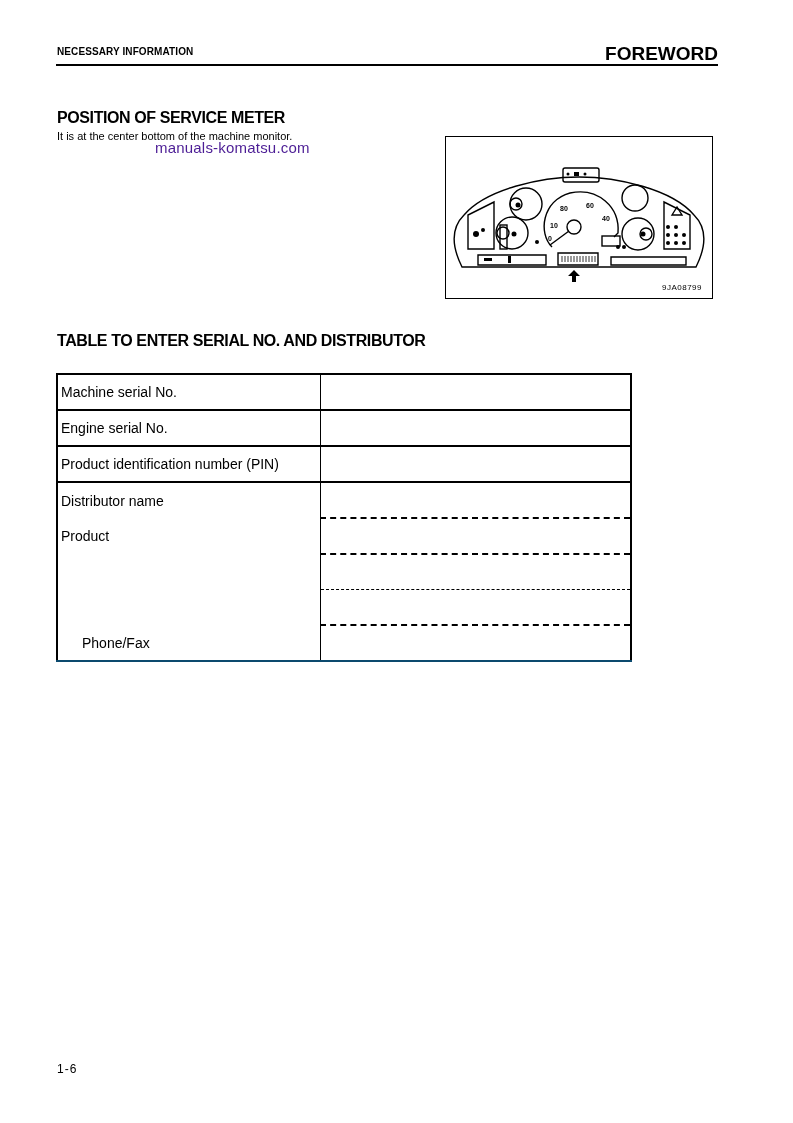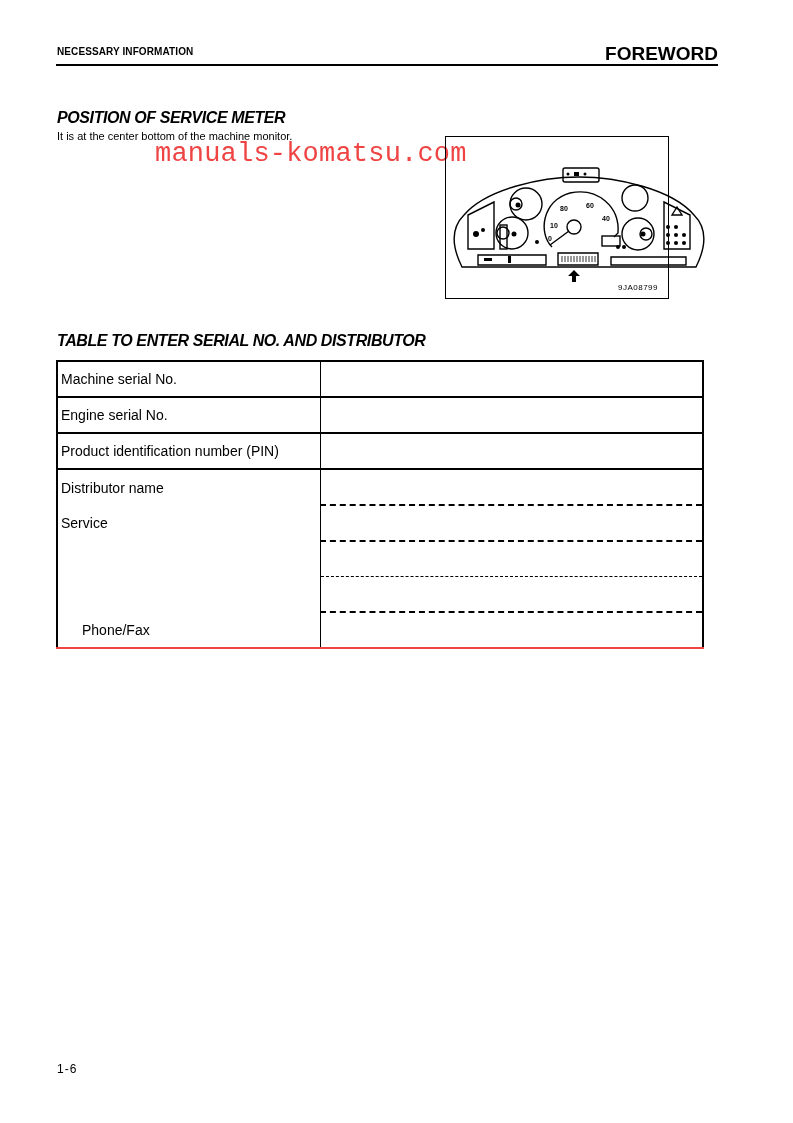--- a/index.html
+++ b/index.html
@@ -1,36 +1,36 @@
 <!DOCTYPE html>
 <html><head>
 <meta charset="utf-8">
 <style>
   html, body { margin: 0; padding: 0; background: #ffffff; }
   body { width: 793px; height: 1123px; position: relative; overflow: hidden; color: #000; font-family: "Liberation Sans", sans-serif; }
   .abs { position: absolute; }
   .hdr-left { left: 57px; top: 46px; font-size: 10px; font-weight: bold; letter-spacing: 0.1px; }
   .hdr-right { right: 75px; top: 43px; font-size: 19px; font-weight: bold; }
   .hdr-rule { left: 56px; top: 64px; width: 662px; height: 2px; background: #000; }
-  .sec-title { font-size: 16px; font-weight: bold; letter-spacing: -0.4px; font-style: italic; }
+  .sec-title { font-size: 16px; font-weight: bold; letter-spacing: -0.4px; }
   .t1 { left: 57px; top: 109px; }
   .body-text { left: 57px; top: 130px; font-size: 11px; }
-  .watermark { left: 155px; top: 139px; font-size: 27px; letter-spacing: 0.2px; color: #ef4444; font-family: Liberation Mono, monospace; }
-  .figure { left: 445px; top: 136px; width: 224px; height: 163px; border: 1px solid #000; box-sizing: border-box; }
+  .watermark { left: 155px; top: 139px; font-size: 15px; letter-spacing: 0.2px; color: #4c1d95; }
+  .figure { left: 445px; top: 136px; width: 268px; height: 163px; border: 1px solid #000; box-sizing: border-box; }
   .fig-code { right: 10px; bottom: 6px; font-size: 8px; letter-spacing: 0.5px; }
   .t2 { left: 57px; top: 332px; }
-  table.serial { position: absolute; left: 56px; top: 360px; width: 648px; border-collapse: collapse; }
+  table.serial { position: absolute; left: 56px; top: 373px; width: 576px; border-collapse: collapse; }
   table.serial td { padding: 0; height: 34px; font-size: 14px; vertical-align: middle; }
   table.serial td.lbl { width: 238px; padding-left: 3px; border-left: 2px solid #000; border-right: 1px solid #000; }
   table.serial td.val { border-right: 2px solid #000; }
   table.serial tr.solid td { border-top: 2px solid #000; }
   table.serial tr.first td { border-top: 2px solid #000; height: 34px; }
   table.serial tr.dash td.val { border-top: 2px dashed #000; }
   table.serial tr.dash-thin td.val { border-top: 1px dashed #000; }
-  table.serial tr.last td { border-bottom: 2px solid #ef4444; padding-left: 24px; }
+  table.serial tr.last td { border-bottom: 2px solid #0c4a6e; padding-left: 24px; }
   table.serial td.blank { border-top: none !important; }
   .pagenum { left: 57px; top: 1062px; font-size: 12px; letter-spacing: 1px; }
 </style>
 </head>
 <body>
 
 <div class="abs hdr-left">NECESSARY INFORMATION</div>
 <div class="abs hdr-right">FOREWORD</div>
 <div class="abs hdr-rule"></div>
 
@@ -136,21 +136,21 @@
   </tr>
   <tr class="solid">
     <td class="lbl">Product identification number (PIN)</td>
     <td class="val"></td>
   </tr>
   <tr class="solid">
     <td class="lbl">Distributor name</td>
     <td class="val"></td>
   </tr>
   <tr class="dash">
-    <td class="lbl blank">Service</td>
+    <td class="lbl blank">Product</td>
     <td class="val"></td>
   </tr>
   <tr class="dash">
     <td class="lbl blank"></td>
     <td class="val"></td>
   </tr>
   <tr class="dash-thin">
     <td class="lbl blank"></td>
     <td class="val"></td>
   </tr>

